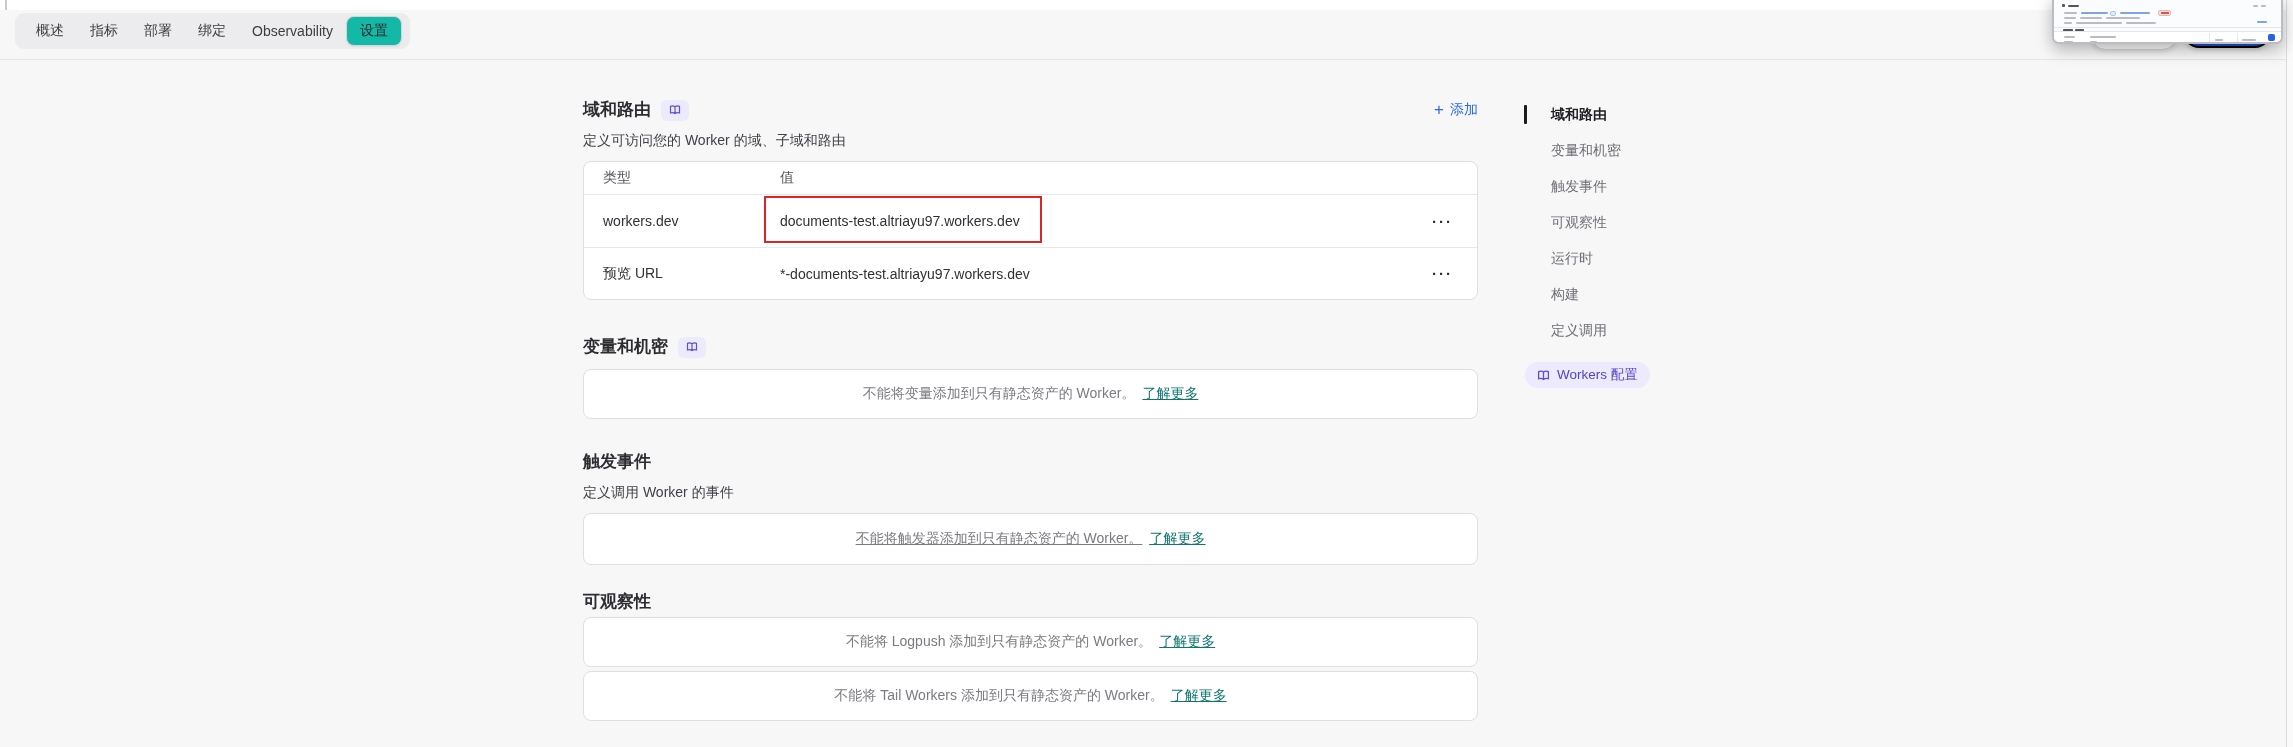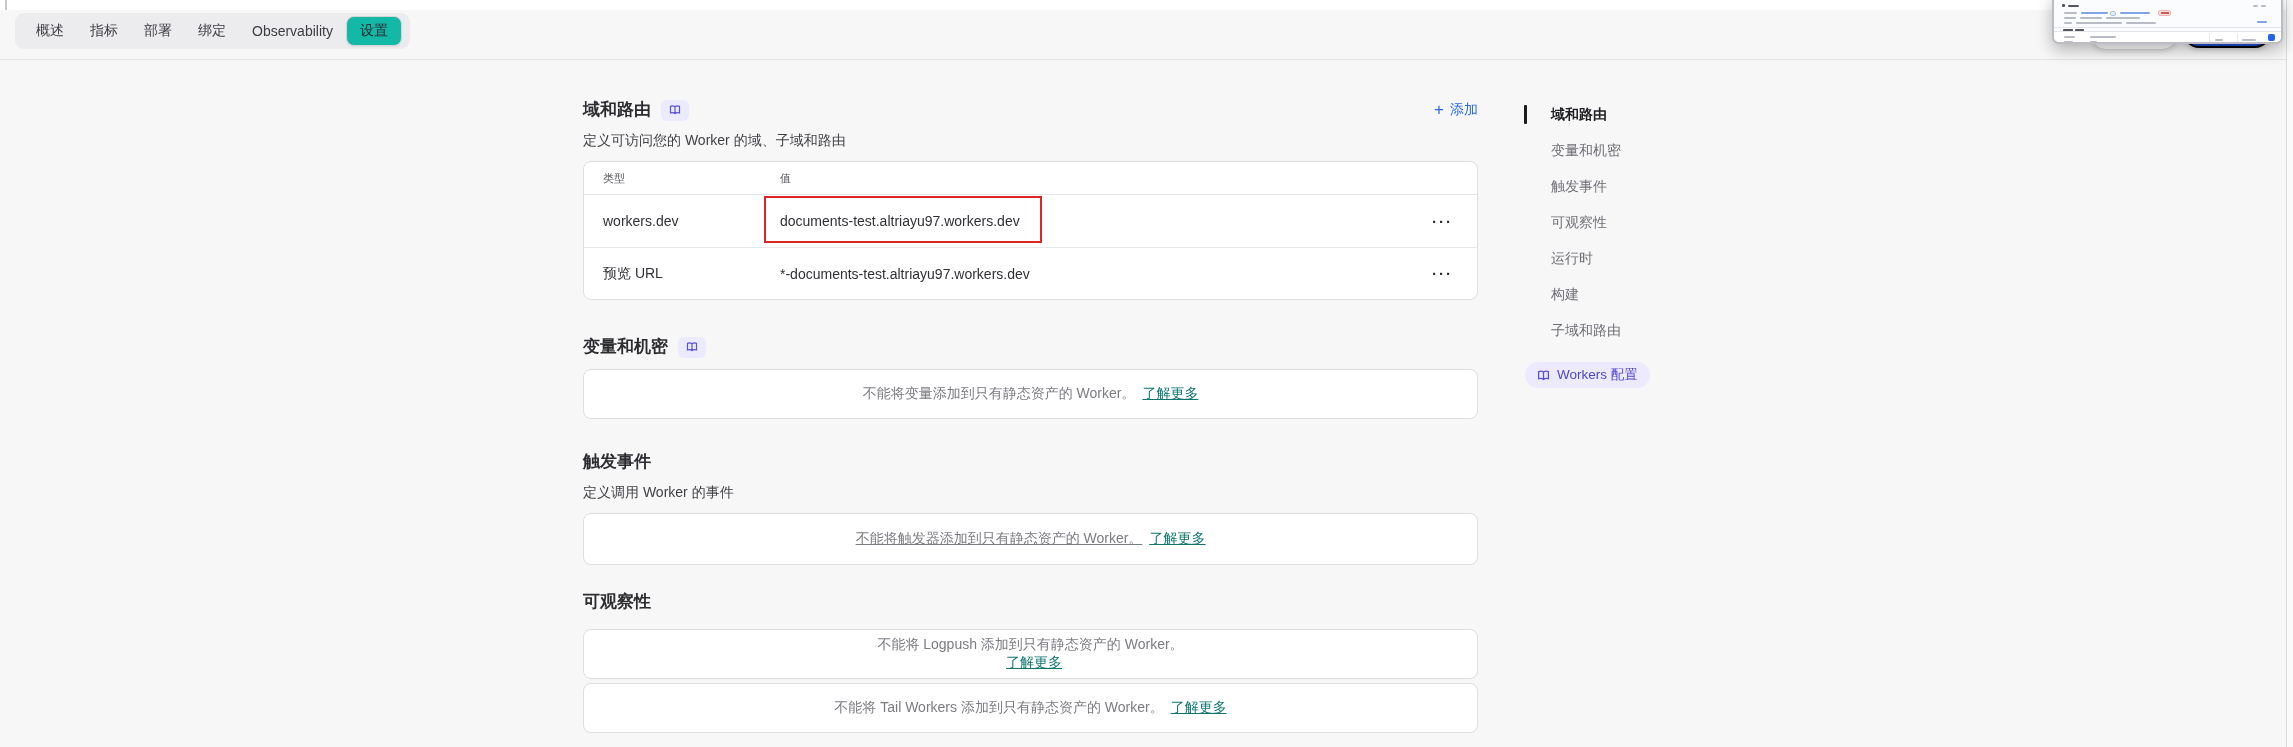--- a/index.html
+++ b/index.html
@@ -28,21 +28,21 @@
   .sec-title { font-size:17px; font-weight:700; color:#2c2c31; line-height:22px; }
   .doc-badge { display:inline-flex; align-items:center; justify-content:center; width:28px; height:21px;
                background:#eceafd; border-radius:6px; }
   .doc-badge svg { width:12px; height:12px; stroke:#5a50d8; fill:none; stroke-width:1.6; }
   .add-btn { margin-left:auto; display:flex; align-items:center; gap:6px; background:none; border:none;
              color:#2b6ce2; font-size:14px; cursor:pointer; font-family:inherit; }
   .add-btn .plus { font-size:17px; line-height:14px; }
   .sec-sub { margin-top:9px; font-size:14px; color:#3f3f45; line-height:20px; }
 
   .table-card { margin-top:11px; background:#ffffff; border:1px solid #dfdfe2; border-radius:8px; position:relative; }
-  .thead { display:flex; height:33px; align-items:center; border-bottom:1px solid #e6e6e9; font-size:11px; color:#55555c; }
+  .thead { display:flex; height:33px; align-items:center; border-bottom:1px solid #e6e6e9; font-size:14px; color:#55555c; }
   .trow { display:flex; height:52px; align-items:center; font-size:14px; color:#303036; }
   .trow + .trow { border-top:1px solid #e8e8ea; }
   .cell-type { width:189px; padding-left:19px; }
   .cell-value { flex:1; padding-left:7px; }
   .row-actions { border:none; background:none; padding:0 24px 0 0; font-size:15px; font-weight:700;
                  letter-spacing:2px; color:#2b2b30; cursor:pointer; font-family:inherit; }
   .highlight-box { position:absolute; left:180px; top:34px; width:278px; height:47px;
                    border:2px solid #dc2626; pointer-events:none; }
 
   .notice-card { background:#ffffff; border:1px solid #dfdfe2; border-radius:8px; height:50px;
@@ -164,21 +164,21 @@
       <div class="notice-card tall" style="margin-top:11px;text-decoration:underline;">
         <span>不能将触发器添加到只有静态资产的 Worker。</span>
         <a>了解更多</a>
       </div>
     </section>
 
     <section class="sec" style="margin-top:26px;">
       <div class="sec-head">
         <h2 class="sec-title">可观察性</h2>
       </div>
-      <div class="notice-card" style="margin-top:16px;flex-direction:column;">
+      <div class="notice-card" style="margin-top:4px;">
         <span>不能将 Logpush 添加到只有静态资产的 Worker。</span>
         <a>了解更多</a>
       </div>
       <div class="notice-card" style="margin-top:4px;">
         <span>不能将 Tail Workers 添加到只有静态资产的 Worker。</span>
         <a>了解更多</a>
       </div>
     </section>
   </main>
 
@@ -196,21 +196,21 @@
     <div class="jn-item">
       <span>可观察性</span>
     </div>
     <div class="jn-item">
       <span>运行时</span>
     </div>
     <div class="jn-item">
       <span>构建</span>
     </div>
     <div class="jn-item">
-      <span>子域和路由</span>
+      <span>定义调用</span>
     </div>
     <div class="jn-pill">
       <svg viewBox="0 0 16 16">
         <path d="M2 3.2 C4.2 2.2, 6 2.4, 8 3.8 C10 2.4, 11.8 2.2, 14 3.2 L14 12 C11.8 11.2, 10 11.4, 8 12.8 C6 11.4, 4.2 11.2, 2 12 Z M8 3.8 L8 12.8"></path>
       </svg>
       <span>Workers 配置</span>
     </div>
   </aside>
 
   <div class="right-strip"></div>

